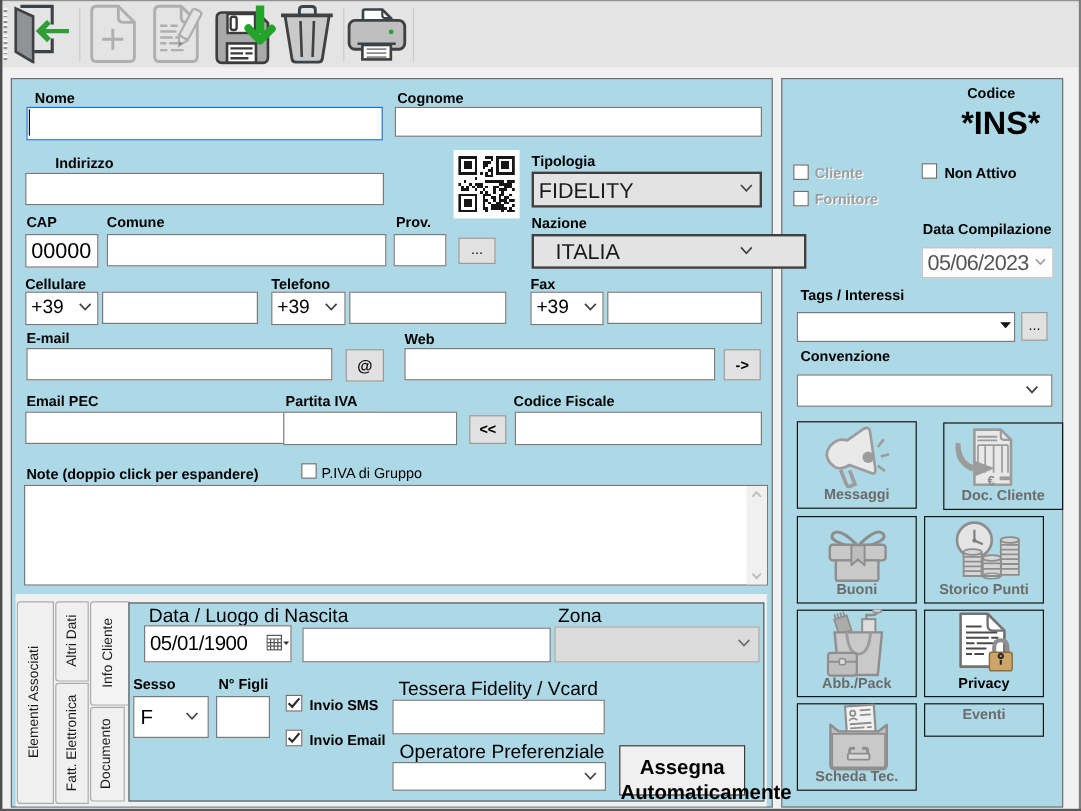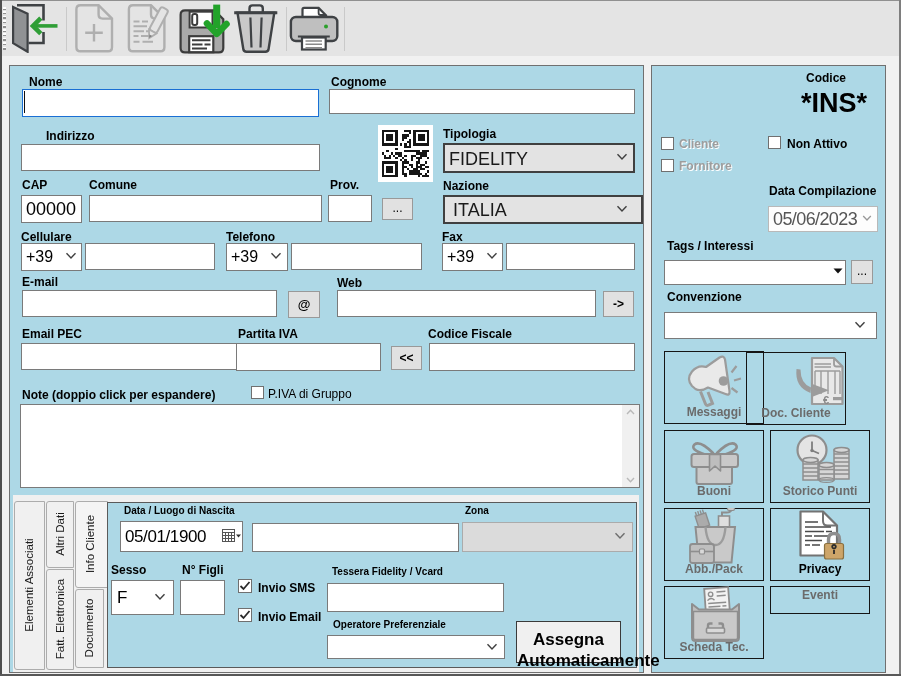--- a/index.html
+++ b/index.html
@@ -1,19 +1,19 @@
 <!DOCTYPE html>
 <html><head><meta charset="utf-8">
 <style>
 *{margin:0;padding:0;box-sizing:border-box;}
 html,body{width:901px;height:676px;overflow:hidden;}
 body{position:relative;font-family:"Liberation Sans",sans-serif;background:#F1F1F1;}
 .abs{position:absolute;}
 .lbl{position:absolute;font-weight:bold;font-size:12px;color:#000;white-space:nowrap;}
-.lbl11{position:absolute;font-weight:bold;font-size:10px;color:#000;white-space:nowrap;}
+.lbl11{position:absolute;font-weight:normal;font-size:16px;color:#000;white-space:nowrap;}
 .inp{position:absolute;background:#fff;border:1px solid #7A7A7A;}
 .gcombo{position:absolute;background:#E3E3E3;border:2px solid #404040;color:#1A1A1A;font-size:18px;}
 .btn{position:absolute;background:#E1E1E1;border:1px solid #999;text-align:center;color:#000;}
 .cb{position:absolute;width:13px;height:13px;background:#fff;border:1px solid #707070;}
 .panel{position:absolute;background:#ADD8E6;border:1px solid #707070;}
 .vt{position:absolute;transform:translate(-50%,-50%) rotate(-90deg);white-space:nowrap;font-size:11.5px;color:#1A1A1A;}
 .tab{position:absolute;background:#F0F0F0;border:1px solid #ACACAC;border-radius:3px 0 0 3px;}
 .bigbtn{position:absolute;border:1px solid #151515;}
 .bblbl{position:absolute;left:0;right:0;bottom:4px;text-align:center;font-weight:bold;font-size:12px;color:#6B6B6B;}
 .sep{position:absolute;width:1px;background:#C9C9C9;top:7px;height:44px;}
@@ -99,21 +99,21 @@
 <div class="lbl" style="left:443px;top:127px;">Tipologia</div>
 <div class="gcombo" style="left:443px;top:143px;width:192px;height:30px;line-height:28px;padding-left:4px;">FIDELITY</div>
 <div class="lbl" style="left:22px;top:178px;">CAP</div>
 <div class="inp" style="left:21px;top:195px;width:61px;height:28px;font-size:18px;line-height:26px;padding-left:4px;color:#000;">00000</div>
 <div class="lbl" style="left:89px;top:178px;">Comune</div>
 <div class="inp" style="left:89px;top:195px;width:233px;height:27px;"></div>
 <div class="lbl" style="left:330px;top:178px;">Prov.</div>
 <div class="inp" style="left:328px;top:195px;width:44px;height:27px;"></div>
 <div class="btn" style="left:382px;top:198px;width:31px;height:22px;font-size:12px;line-height:18px;">...</div>
 <div class="lbl" style="left:443px;top:179px;">Nazione</div>
-<div class="gcombo" style="left:443px;top:195px;width:200px;height:29px;line-height:27px;padding-left:8px;">ITALIA</div>
+<div class="gcombo" style="left:443px;top:195px;width:229px;height:29px;line-height:27px;padding-left:18px;">ITALIA</div>
 
 <div class="lbl" style="left:21px;top:230px;">Cellulare</div>
 <div class="inp" style="left:21px;top:243px;width:61px;height:28px;font-size:16px;line-height:26px;padding-left:4px;">+39</div>
 <div class="inp" style="left:85px;top:243px;width:130px;height:27px;"></div>
 <div class="lbl" style="left:226px;top:230px;">Telefono</div>
 <div class="inp" style="left:226px;top:243px;width:62px;height:28px;font-size:16px;line-height:26px;padding-left:4px;">+39</div>
 <div class="inp" style="left:291px;top:243px;width:131px;height:27px;"></div>
 <div class="lbl" style="left:442px;top:230px;">Fax</div>
 <div class="inp" style="left:442px;top:243px;width:61px;height:28px;font-size:16px;line-height:26px;padding-left:4px;">+39</div>
 <div class="inp" style="left:506px;top:243px;width:129px;height:27px;"></div>
@@ -254,21 +254,21 @@
 <svg style="left:770px;top:352px;" width="100" height="73" viewBox="770 352 100 73">
  <path d="M812 358 H834 L842.5 366.5 V404 H812 Z" fill="#E8E8E8" stroke="#9C9C9C" stroke-width="2.2" stroke-linejoin="round"></path>
  <path d="M834 358 V364 Q834 366.5 836.5 366.5 H842.5" fill="none" stroke="#9C9C9C" stroke-width="1.8"></path>
  <path d="M814.5 364 H831 M814.5 367 H831" stroke="#9C9C9C" stroke-width="1.6"></path>
  <path d="M815 371 H840 M815 371 V394 M821 371 V394 M828 371 V394 M835 371 V394 M840 371 V394" stroke="#9C9C9C" stroke-width="1.4" fill="none"></path>
  <path d="M796.5 369 Q794.5 387 810.5 393 L811 387.5 Q800.5 383.5 800.5 369.5 Z" fill="#9C9C9C"></path>
  <polygon points="811,383.5 829,390.3 812.5,396.8" fill="#9C9C9C"></polygon>
  <text x="823" y="404" font-size="11" font-weight="bold" fill="#8A8A8A" font-family="Liberation Sans,sans-serif">€</text>
  <rect x="833" y="397" width="9" height="3.2" fill="#9C9C9C"></rect>
 </svg>
-<div class="bigbtn" style="left:746px;top:352px;width:100px;height:73px;">
+<div class="bigbtn" style="left:786px;top:352px;width:100px;height:73px;">
     <div class="bblbl">Doc. Cliente</div>
   </div>
 <svg style="left:664px;top:430px;" width="100" height="73" viewBox="664 430 100 73">
  <path d="M713.5 453.5 Q700 440 694.5 444.5 Q689.5 449.5 705 454.5 M716.5 453.5 Q730 440 735.5 444.5 Q740.5 449.5 725 454.5" fill="none" stroke="#8E8E8E" stroke-width="2.6"></path>
  <rect x="691.5" y="454" width="46.5" height="13" rx="2.5" fill="#C9C9C9" stroke="#8E8E8E" stroke-width="2"></rect>
  <path d="M696.5 467 H732 V482 Q732 484 730 484 H698.5 Q696.5 484 696.5 482 Z" fill="#C9C9C9" stroke="#8E8E8E" stroke-width="2"></path>
  <path d="M709.5 454.5 H720.5 V471 L715 466 L709.5 471 Z" fill="#BDBDBD" stroke="#8E8E8E" stroke-width="1.6" stroke-linejoin="round"></path>
 </svg>
 <div class="bigbtn" style="left:664px;top:430px;width:100px;height:73px;">
     <div class="bblbl">Buoni</div>

